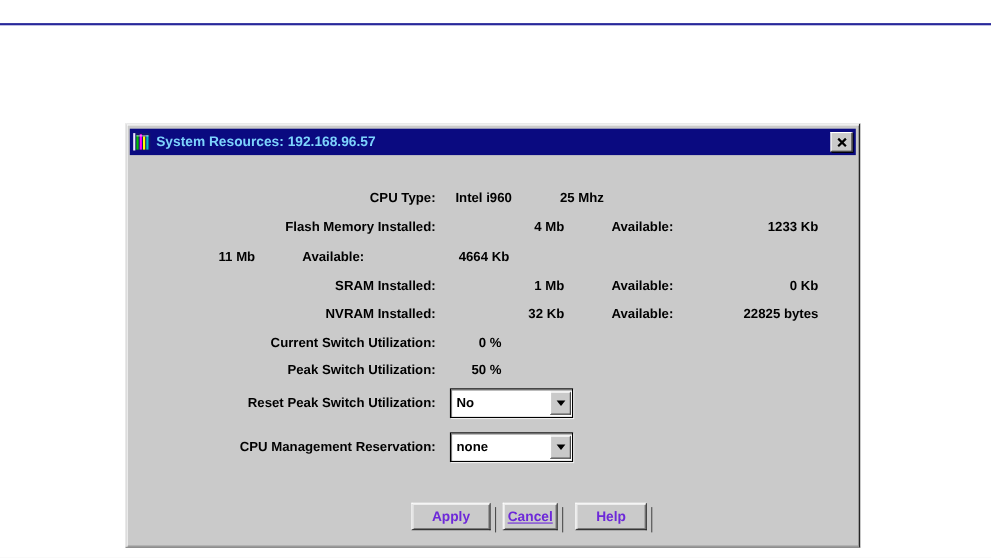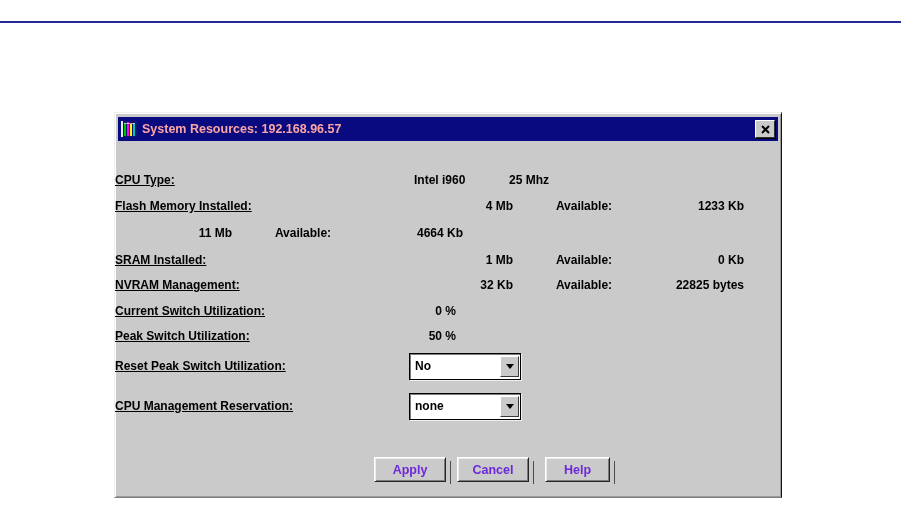--- a/index.html
+++ b/index.html
@@ -39,21 +39,21 @@
     display: flex;
     align-items: center;
     padding: 0 3px;
   }
   .app-icon {
     width: 16px; height: 16px;
     margin-right: 5px;
     flex: 0 0 auto;
   }
   .title-text {
-    color: #fca5a5;
+    color: #7dd3fc;
     font-size: 12.5px;
     white-space: nowrap;
   }
   .close-btn {
     margin-left: auto;
     width: 20px; height: 18px;
     box-sizing: border-box;
     background: #cacaca;
     border: 1px solid;
     border-color: #ffffff #303030 #303030 #ffffff;
@@ -64,21 +64,21 @@
     cursor: default;
   }
   .row {
     position: absolute;
     left: 0;
     display: flex;
     align-items: center;
     height: 16px;
     white-space: nowrap;
   }
-  .lbl { width: 281px; flex: 0 0 auto; text-decoration: underline; }
+  .lbl { width: 281px; text-align: right; flex: 0 0 auto; }
   .inst-val { width: 117px; text-align: right; flex: 0 0 auto; }
   .avl-lbl { margin-left: 26px; width: 90px; flex: 0 0 auto; text-align: center; }
   .avl-val { width: 115px; text-align: right; flex: 0 0 auto; }
   .cpu-model { margin-left: 18px; width: 76px; flex: 0 0 auto; }
   .cpu-speed { margin-left: 19px; flex: 0 0 auto; text-align: right; }
   .util-val { width: 60px; text-align: right; flex: 0 0 auto; }
   .combo-row { height: 28px; }
   .combo {
     margin-left: 13px;
     width: 112px; height: 27px;
@@ -134,21 +134,21 @@
     cursor: default;
   }
   .btn95::after {
     content: "";
     position: absolute;
     right: -6px; top: 3px;
     width: 1px; height: 100%;
     background: #4d4d4d;
   }
   .btn-apply  { width: 72px; margin-right: 11px; }
-  .btn-cancel { width: 72px; margin-right: 16px; }
+  .btn-cancel { width: 50px; margin-right: 16px; text-decoration: underline; }
   .btn-help   { width: 65px; }
 </style>
 </head>
 <body>
 
 <div class="top-rule"></div>
 
 <div class="dialog">
 
   <div class="titlebar">
@@ -189,21 +189,21 @@
   </div>
 
   <div class="row" style="top:139px">
     <span class="lbl">SRAM Installed:</span>
     <span class="inst-val">1 Mb</span>
     <span class="avl-lbl">Available:</span>
     <span class="avl-val">0 Kb</span>
   </div>
 
   <div class="row" style="top:164px">
-    <span class="lbl">NVRAM Management:</span>
+    <span class="lbl">NVRAM Installed:</span>
     <span class="inst-val">32 Kb</span>
     <span class="avl-lbl">Available:</span>
     <span class="avl-val">22825 bytes</span>
   </div>
 
   <div class="row" style="top:190px">
     <span class="lbl">Current Switch Utilization:</span>
     <span class="util-val">0 %</span>
   </div>
 

